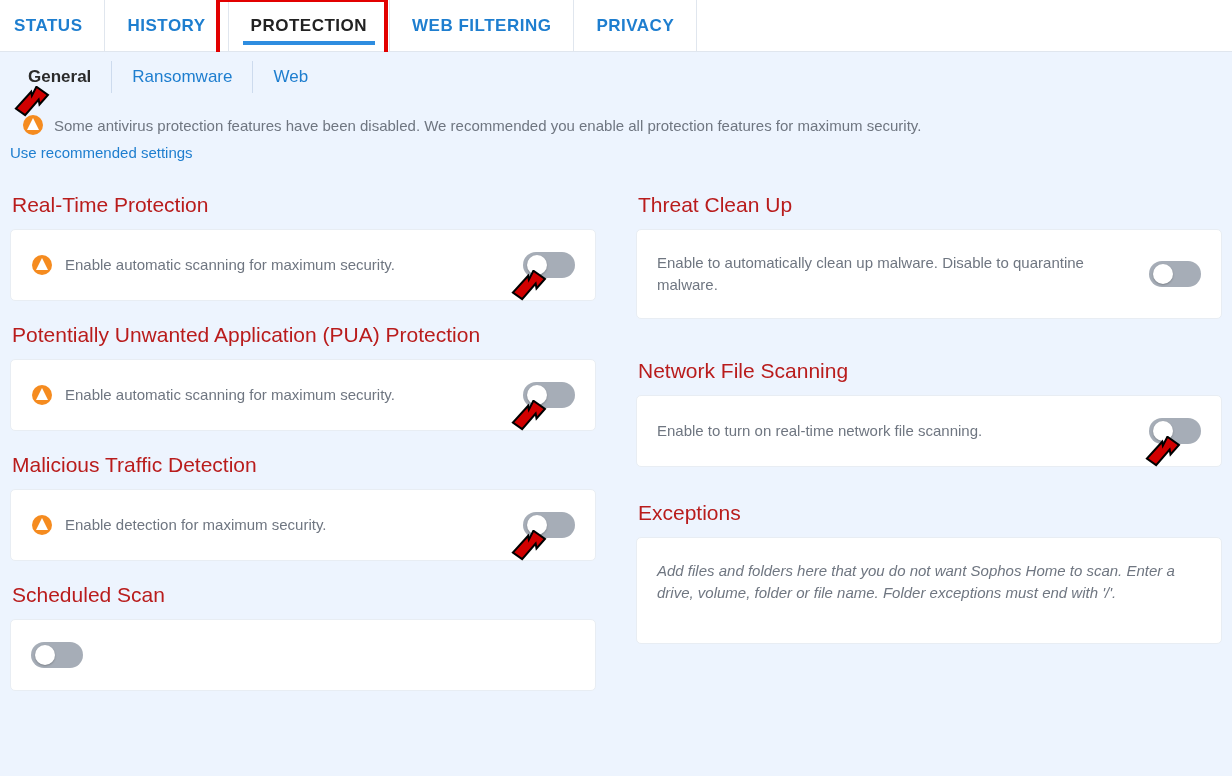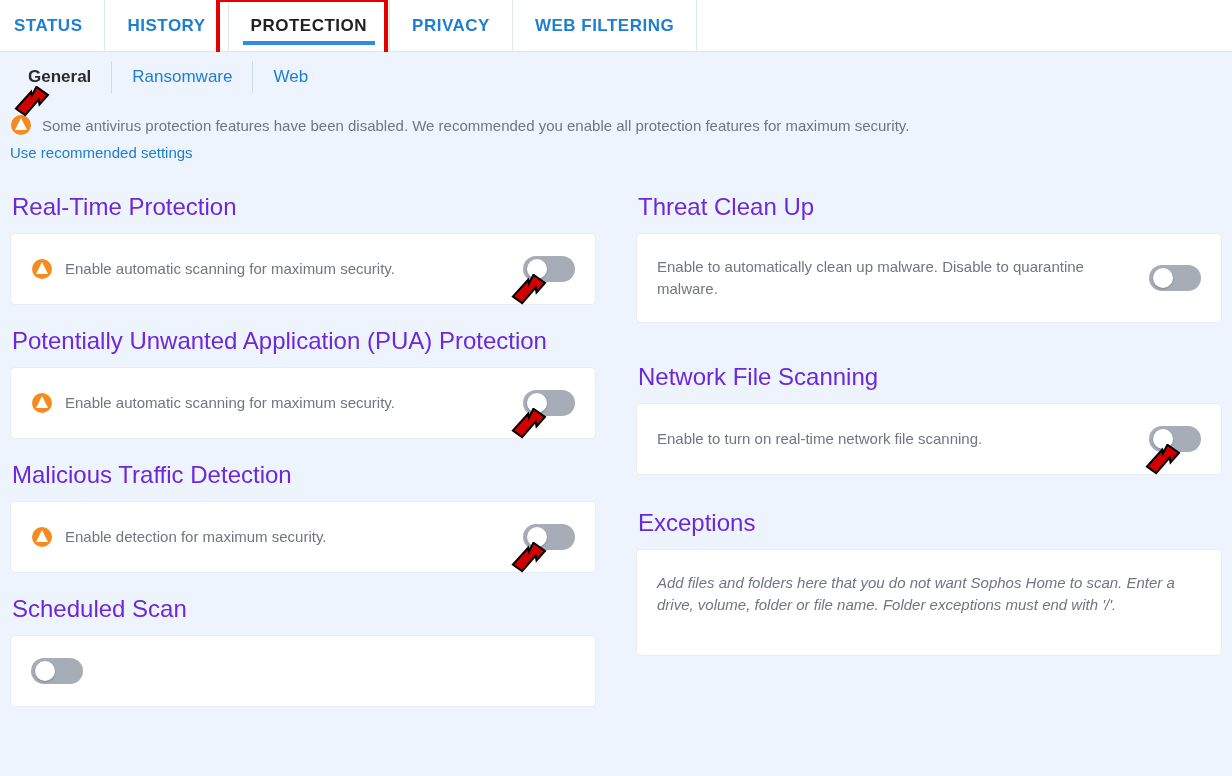--- a/index.html
+++ b/index.html
@@ -12,50 +12,50 @@
   .main-tab.active::after{ content:""; position:absolute; left:14px; right:14px; bottom:6px; height:4px; background:#2e8de0; }
   .highlight-box{ position:absolute; border:4px solid #e20000; pointer-events:none; }
   
   .sub-area{ background:#edf4fe; }
   .sub-tabs{ display:flex; align-items:center; height:50px; padding-left:8px; }
   .sub-tab{ padding:0 20px; height:32px; display:flex; align-items:center; color:#1e7ecf; font-size:17px; border-right:1px solid #cddbee; cursor:pointer;}
   .sub-tab:last-child{border-right:none;}
   .sub-tab.active{ color:#2b2b2b; font-weight:600;text-align:right;}
   
   .content{ background:#edf4fe; padding:0 0 10px 0; min-height:724px;}
-  .banner{ display:flex; align-items:center; gap:10px; padding:12px 10px 6px 10px; color:#6f7681; font-size:15px;}
+  .banner{ display:flex; align-items:center; gap:10px; padding:12px 10px 6px 10px; color:#6f7681; font-size:15px;margin-left:12px;}
   .warn-icon{ width:22px; height:22px; }
   .warn-icon svg{display:block;}
   .use-link{ display:inline-block; padding:2px 10px 22px 10px; color:#1e7ecf; font-size:15px; cursor:pointer;}
   .columns{ display:flex; gap:40px; padding:0 10px;}
   .col{ flex:1; min-width:0;}
   .section{ margin-bottom:22px; }
-  .section-title{ font-size:24px; color:#6d28d9; margin:10px 0 12px 2px; font-weight:500;}
+  .section-title{ font-size:21px; color:#b91c1c; margin:10px 0 12px 2px; font-weight:500;}
   .card{ background:#fff; border:1px solid #e8edf3; border-radius:5px; padding:22px 20px; display:flex; align-items:center; gap:12px; position:relative; }
   .card .desc{ flex:1; color:#6f7681; font-size:15px; line-height:1.45;}
   .card.has-warning .desc{ color:#6f7681;}
   .toggle{ width:52px; height:26px; border-radius:14px; background:#a6adb7; position:relative; flex-shrink:0; cursor:pointer;}
   .toggle .knob{ width:20px; height:20px; border-radius:50%; background:#fff; position:absolute; top:3px; left:4px; box-shadow:0 1px 2px rgba(0,0,0,0.25);}
   .exceptions-card{ background:#fff; border:1px solid #e8edf3; border-radius:5px; padding:22px 20px;}
   .exceptions-card .desc{ color:#6f7681; font-size:15px; line-height:1.5; margin-bottom:16px;font-style:italic;}
   .ex-input{ width:100%; height:44px; border:1px solid #dfe4ea; border-radius:4px; padding:0 14px; font-size:15px; color:#333; }
   .ex-input::placeholder{ color:#a0a7b1;}
   
   .arrow{ position:absolute; width:42px; height:44px; pointer-events:none;}
   .arrow svg{ width:100%; height:100%; display:block;}
 </style>
 </head>
 <body>
 
 <div class="main-tabs" style="position:relative;">
   <div class="main-tab">STATUS</div>
   <div class="main-tab">HISTORY</div>
   <div class="main-tab active">PROTECTION</div>
+  <div class="main-tab">WEB FILTERING</div>
   <div class="main-tab">PRIVACY</div>
-  <div class="main-tab">WEB FILTERING</div>
 
   <div class="highlight-box" style="left:216px; top:-2px; width:172px; height:60px;"></div>
 </div>
 
 <div class="content">
 
   
   <div class="sub-area" style="position:relative;">
     <div class="sub-tabs">
       <div class="sub-tab active">General</div>

